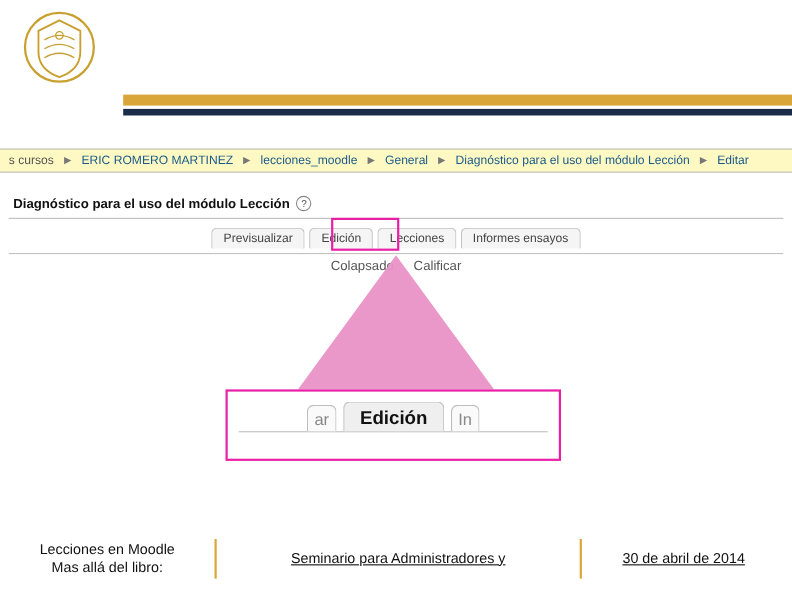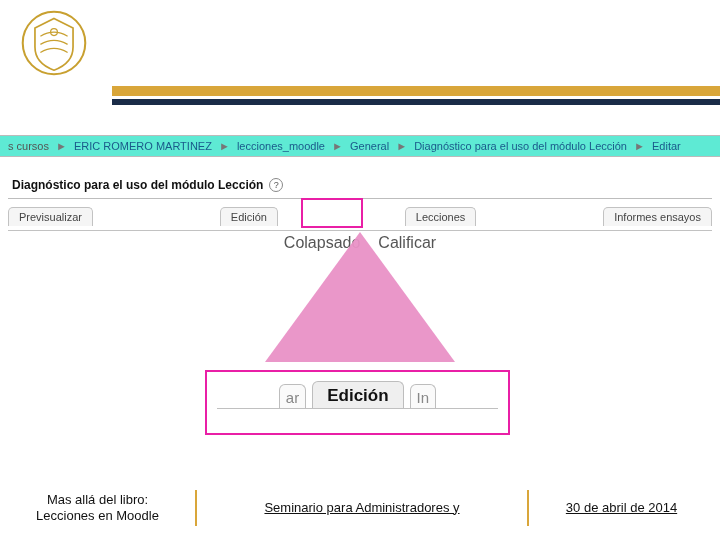--- a/index.html
+++ b/index.html
@@ -17,69 +17,69 @@
       display:flex; align-items:center; justify-content:center;
     }
     .logo svg { width:68px; height:68px; }
     .bars { position:absolute; top:78px; left:0; right:0; }
     .bar-row { display:flex; align-items:center; height:16px; }
     .stub { width:112px; height:16px; }
     .gold-line { flex:1; height:10px; background:#d9a63a; }
     .navy-line { flex:1; height:6px; background:#1a2c48; }
     .bc-wrap { position:absolute; top:135px; left:0; right:0; }
     .bc {
-      background:#5eead4;
+      background:#fef9c3;
       border-top:1px solid #bbb; border-bottom:1px solid #bbb;
       padding:4px 8px; font-size:11px; color:#555;
       white-space:nowrap; overflow:hidden;
     }
     .bc .link { color:#1a5a8a; cursor:pointer; }
     .bc .sep { color:#777; margin:0 4px; }
     .content { position:absolute; top:172px; left:8px; right:8px; }
     .hdr { display:flex; align-items:center; padding:6px 4px 6px 4px; }
     .hdr-title { font-weight:bold; font-size:12px; color:#111; }
     .help-icon {
       display:inline-flex; align-items:center; justify-content:center;
       width:14px; height:14px; border:1px solid #888; border-radius:50%;
       font-size:9px; color:#555; margin-left:6px; cursor:pointer;
     }
     .rule { height:1px; background:#bdbdbd; margin:0 0 6px 0; }
     .tabs-row {
-      display:flex; justify-content:space-between; gap:4px;
+      display:flex; justify-content:center; gap:4px;
       padding-top:2px; padding-bottom:4px;
     }
     .tab {
       font-size:11px; color:#444;
       padding:3px 10px 3px 10px;
       border:1px solid #c2c2c2; border-bottom:none;
       background:#f5f5f5;
       border-radius:5px 5px 0 0;
       position:relative; cursor:pointer;
     }
     .sub-row {
       display:flex; justify-content:center; gap:18px;
-      font-size:16px; color:#555;
+      font-size:12px; color:#555;
       border-top:1px solid #c2c2c2;
       padding-top:3px;
     }
     .sub-item { cursor:pointer; }
     .pink-top {
       position:absolute; top:198px; left:301px; width:62px; height:30px;
       border:2px solid #e91fa6; pointer-events:none;
     }
     .tri {
       position:absolute; top:232px; left:50%; transform:translateX(-50%);
       width:0; height:0;
       border-left:95px solid transparent;
       border-right:95px solid transparent;
       border-bottom:130px solid #e991c6;
       opacity:.95; pointer-events:none;
     }
     .pink-bot {
-      position:absolute; top:370px; left:205px; width:305px; height:65px;
+      position:absolute; top:354px; left:205px; width:305px; height:65px;
       border:2px solid #e91fa6; background:#fff;
       padding:6px 10px 2px 10px;
     }
     .zoom-tabs-row { display:flex; justify-content:center; gap:6px; align-items:flex-end; height:30px; }
     .ztab {
       font-size:16px; color:#333;
       padding:4px 10px 2px 10px;
       border:1px solid #bdbdbd; border-bottom:none;
       border-radius:6px 6px 0 0;
       background:#f6f6f6;
@@ -167,22 +167,22 @@
   <div class="zoom-tabs-row">
     <div class="ztab left">ar</div>
     <div class="ztab active">Edición</div>
     <div class="ztab right">In</div>
   </div>
   <div class="zoom-line"></div>
 </div>
 
 <div class="footer">
   <div class="fcol c1">
+    <div>Lecciones en Moodle</div>
     <div>Mas allá del libro:</div>
-    <div>Lecciones en Moodle</div>
   </div>
   <div class="vsep"></div>
   <div class="fcol c2 mid">
     <div>Seminario para Administradores y</div>
   </div>
   <div class="vsep"></div>
   <div class="fcol c3">
     <div>30 de abril de 2014</div>
   </div>
 </div>

